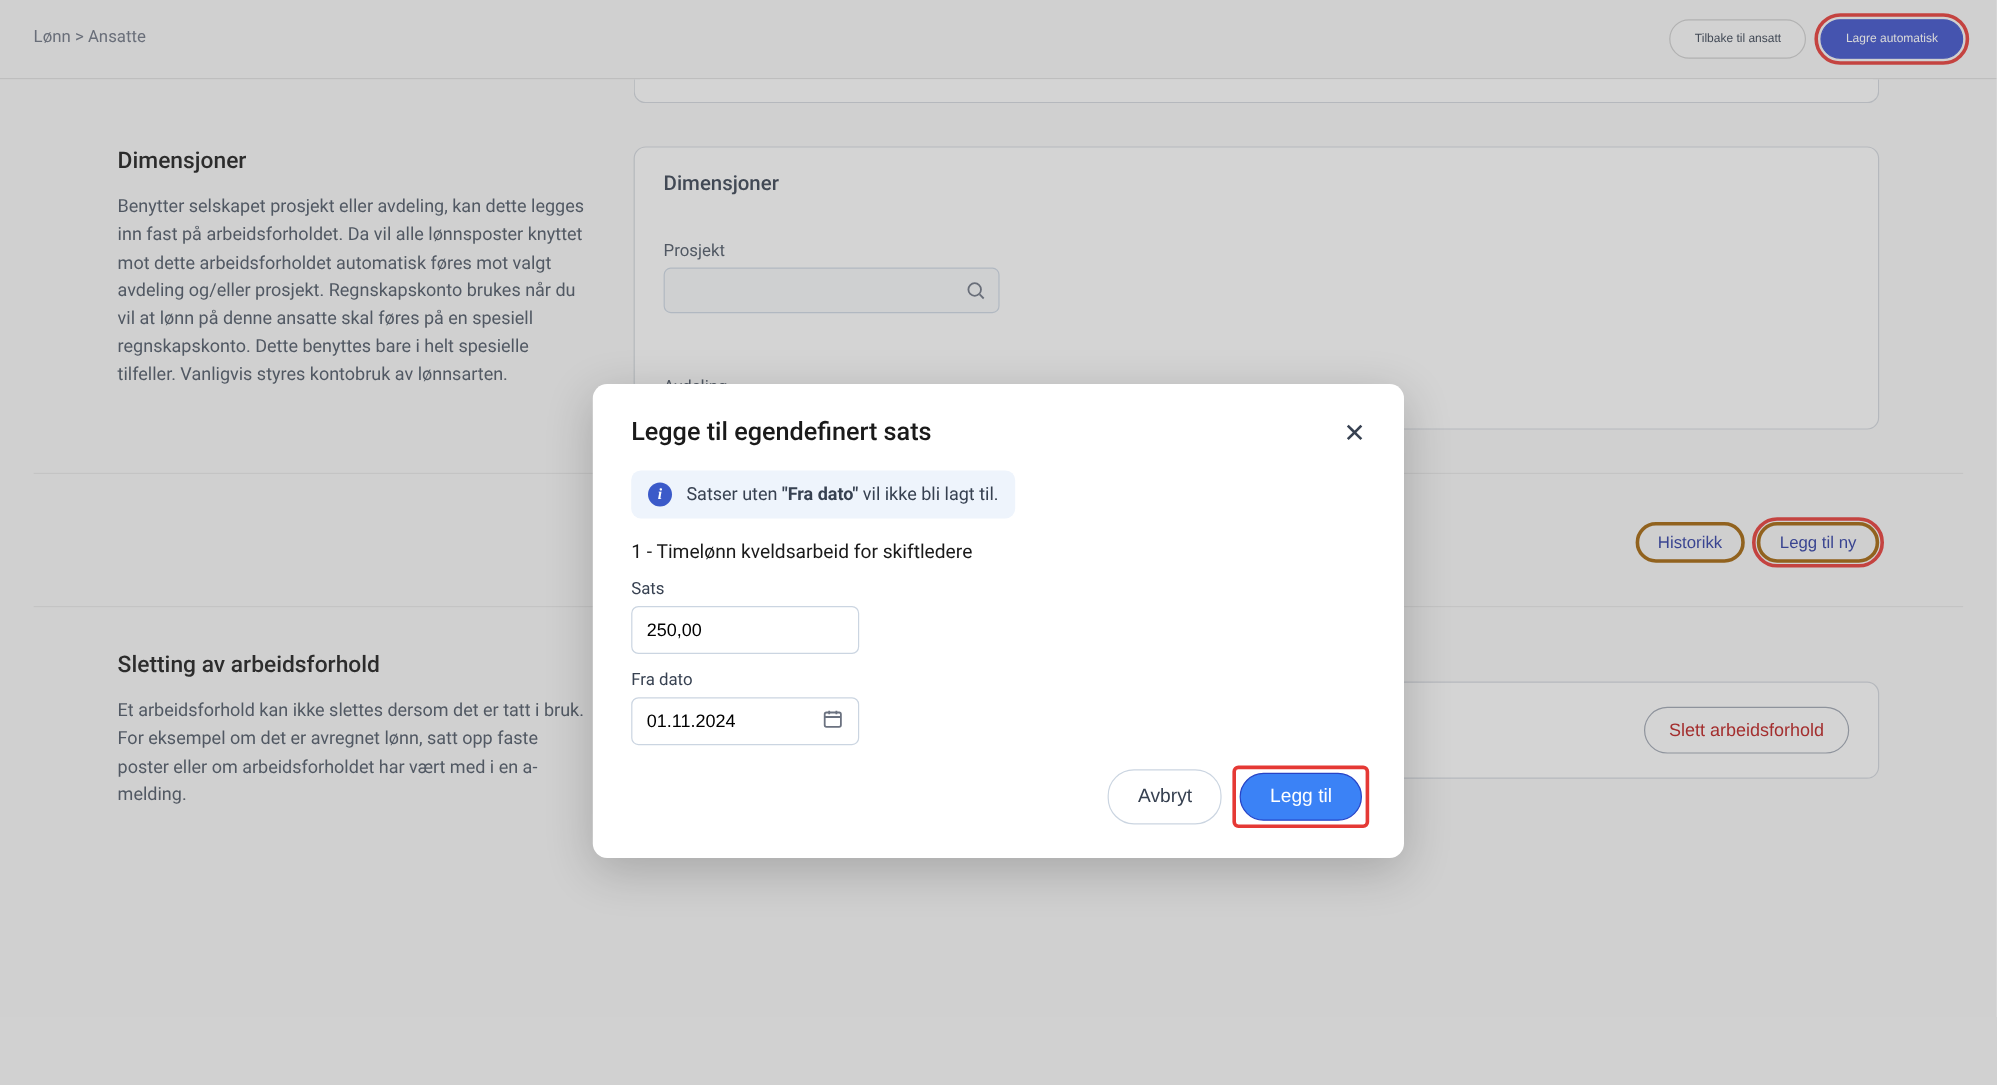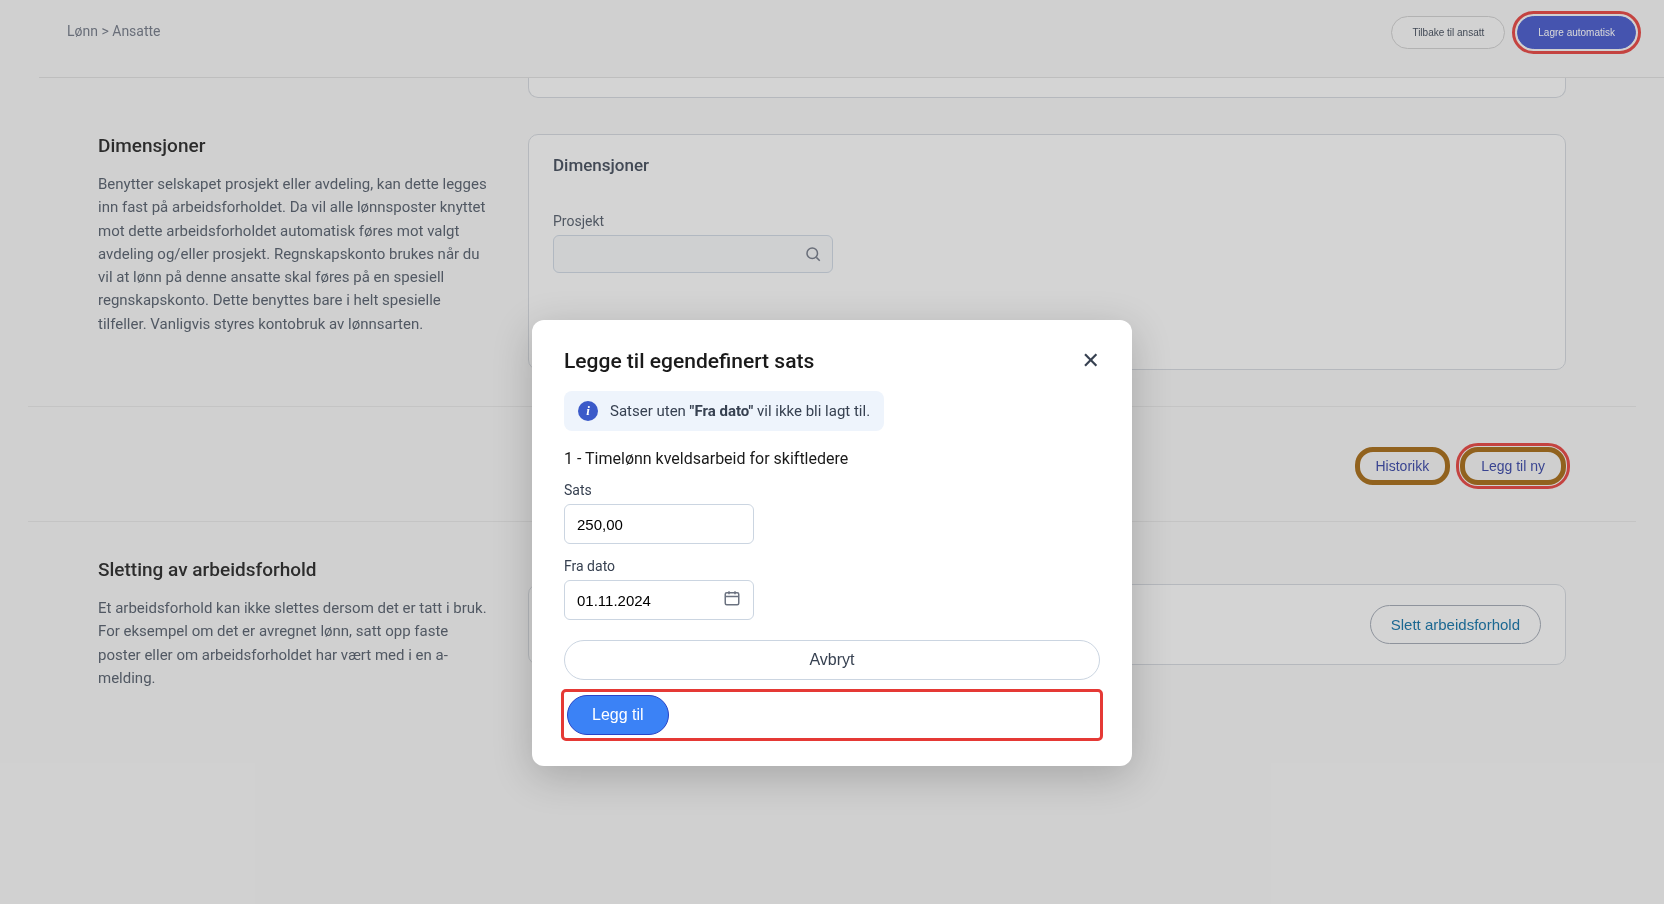--- a/index.html
+++ b/index.html
@@ -20,23 +20,22 @@
       pointer-events: none;
     }
     .page {
       padding: 0;
       height: 100%;
     }
     .header {
       display: flex;
       justify-content: space-between;
       align-items: center;
-      padding: 16px 28px 28px 28px;
+      padding: 16px 28px 16px 28px;
       border-bottom: 1px solid #ddd;
-      margin-left: 39px;
     }
     .breadcrumb {
       font-size: 14px;
       color: #6b7280;
       margin-bottom: 4px;
     }
     .page-title {
       font-size: 26px;
       font-weight: 500;
       color: #1a1a1a;
@@ -130,52 +129,52 @@
     .rates-header {
       display: flex;
       justify-content: flex-end;
       align-items: center;
       gap: 10px;
     }
     .btn-small {
       border-radius: 18px;
       padding: 6px 16px;
       font-size: 14px;
-      border: 5px solid #a16207;
+      border: 3px solid #a16207;
       background: #f3f3f3;
       color: #2b3aa0;
       cursor: pointer;
     }
     .btn-small-highlight {
       outline: 3px solid #e53935;
       outline-offset: 1px;
     }
 
     .delete-panel {
       display: flex;
       justify-content: space-between;
       align-items: center;
     }
     .btn-outline-blue {
       border-radius: 20px;
       padding: 10px 20px;
       font-size: 15px;
       border: 1px solid #9ca3af;
       background: #fafafa;
-      color: #0369a1;
+      color: #b91c1c;
       cursor: pointer;
     }
 
     
     .modal {
       position: absolute;
       top: 320px;
       left: 50%;
       transform: translate(-50%, 0);
-      width: 600px;
+      width: 676px;
       background: #fff;
       border-radius: 12px;
       box-shadow: 0 10px 40px rgba(0,0,0,0.2);
       z-index: 10;
       padding: 28px 32px;
     }
     .modal-header {
       display: flex;
       justify-content: space-between;
       align-items: center;
@@ -246,21 +245,20 @@
       background: transparent;
     }
     .calendar-icon {
       color: #6b7280;
     }
     .modal-footer {
       display: flex;
       justify-content: flex-end;
       gap: 12px;
       margin-top: 20px;
-      flex-direction: column;
     }
     .modal-btn {
       border-radius: 22px;
       padding: 10px 24px;
       font-size: 16px;
       cursor: pointer;
     }
     .modal-btn-cancel {
       background: #fff;
       border: 1px solid #cbd5e1;

